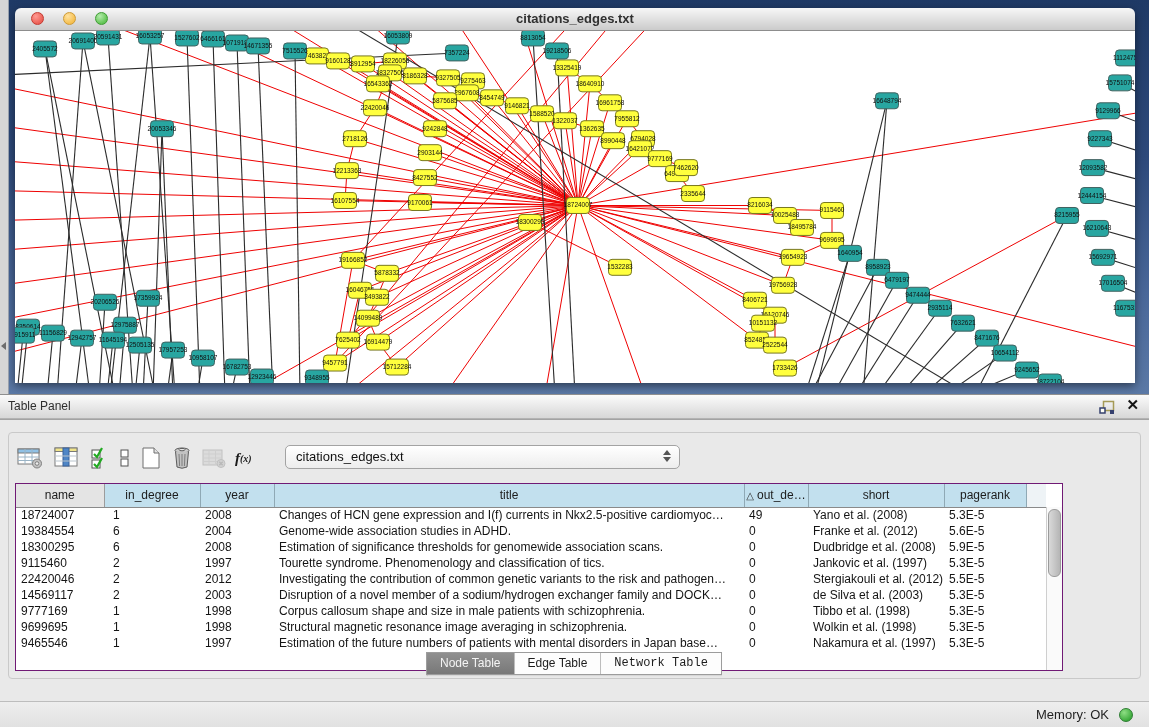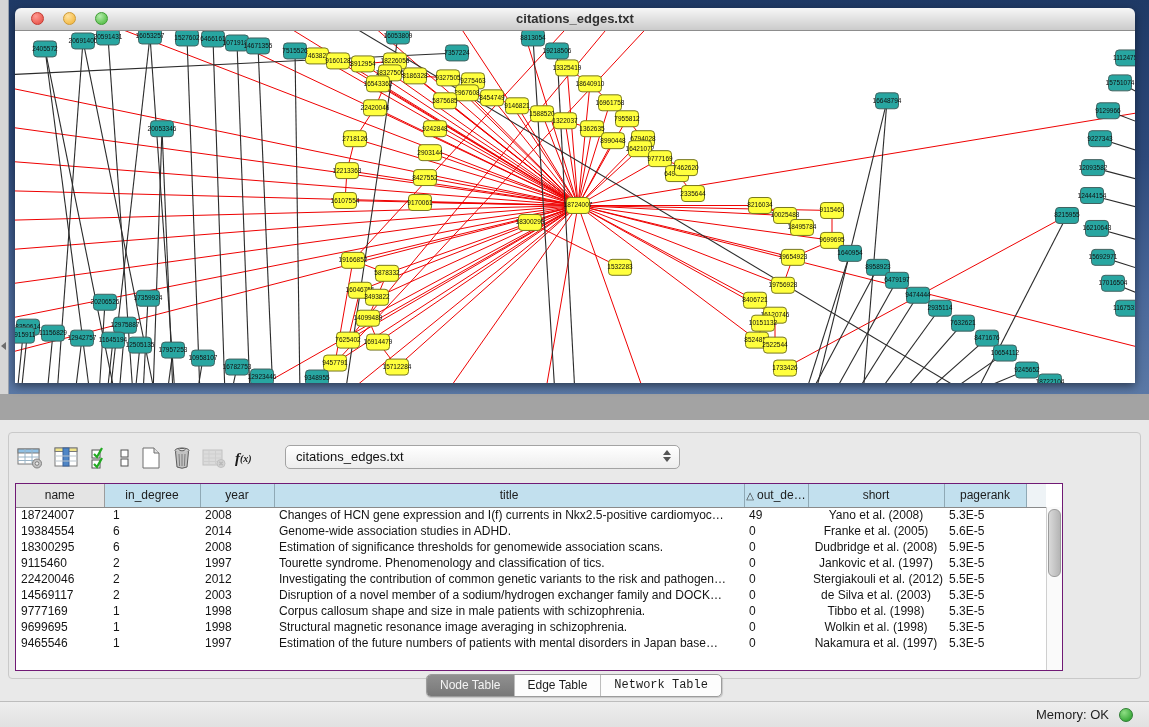--- a/index.html
+++ b/index.html
@@ -61,29 +61,29 @@
   .tablewrap{position:absolute;left:15px;top:483px;width:1048px;height:188px;box-sizing:border-box;
     background:#fff;border:1px solid #701a75;overflow:hidden;}
   table.grid{border-collapse:collapse;table-layout:fixed;width:1030px;}
   table.grid th{height:23px;box-sizing:border-box;font-size:12px;font-weight:normal;color:#1c1c1c;text-align:center;
     background:#c2e0ee;border-right:1px solid #8fa9b5;border-bottom:1px solid #8a8a8a;overflow:hidden;white-space:nowrap;}
   table.grid th.h0{background:#e4e4e4;border-right:1px solid #9c9c9c;}
   table.grid th.hf{background:#eef3f6;border-right:none;}
   table.grid td{height:16px;box-sizing:border-box;font-size:12px;color:#141414;padding:0 5px;
     white-space:nowrap;overflow:hidden;}
   table.grid td.c1{padding-left:9px;}
-  table.grid td.c5{text-align:center;}
+  table.grid td.c5{text-align:left;}
   .sortglyph{font-size:10px;margin-right:3px;color:#333;}
   .vscroll{position:absolute;right:0;top:23px;bottom:0;width:15px;background:#fafafa;border-left:1px solid #cfcfcf;}
   .vthumb{position:absolute;left:1px;top:2px;width:11px;height:66px;border-radius:6px;
     background:linear-gradient(90deg,#d9d9d9,#b5b5b5);border:1px solid #9b9b9b;cursor:pointer;}
 
   
-  .tabs{position:absolute;left:574px;top:674px;transform:translateX(-50%);display:flex;height:21px;
-    border:1px solid #9c9c9c;border-radius:5px;overflow:hidden;background:#fdfdfd;box-shadow:0 1px 1px rgba(0,0,0,.15);}
+  .tabs{position:absolute;left:574px;top:652px;transform:translateX(-50%);display:flex;height:21px;
+    border:1px solid #9c9c9c;border-radius:0;overflow:hidden;background:#fdfdfd;box-shadow:0 1px 1px rgba(0,0,0,.15);}
   .tab{font-size:12px;line-height:21px;padding:0 13px;color:#1d1d1d;border-right:1px solid #bdbdbd;cursor:pointer;white-space:nowrap;}
   .tab:last-child{border-right:none;font-family:Liberation Mono, monospace;}
   .tab.active{background:linear-gradient(#909090,#787878);color:#f4f4f4;}
 
   
   .statusbar{position:absolute;left:0;bottom:0;width:1149px;height:26px;box-sizing:border-box;
     border-top:1px solid #bdbdbd;background:linear-gradient(#eeeeee,#e1e1e1);}
   .mem-label{position:absolute;right:40px;top:0;font-size:13px;line-height:25px;color:#1f1f1f;}
   .mem-dot{position:absolute;right:16px;top:6px;width:14px;height:14px;border-radius:50%;box-sizing:border-box;
     background:radial-gradient(circle at 35% 30%,#8ede84,#3aa93a 75%);border:1px solid #2d7d32;}
@@ -726,20 +726,31 @@
               <text x="302" y="350" class="nl">9348955</text>
             </g>
           </svg>
       </div>
     </div>
     <div class="left-strip">
       <div class="collapse-handle"></div>
     </div>
   </div>
 
+  <div class="tp-header">
+    <span class="tp-title">Table Panel</span>
+    <span class="tp-float">
+      <svg width="16" height="15" viewBox="0 0 16 15">
+        <rect x="4.5" y="1.5" width="10" height="9" fill="none" stroke="#a59a56" stroke-width="1.5"></rect>
+        <rect x="1" y="8" width="5" height="5" fill="#fdfdf4" stroke="#35406e" stroke-width="1.5"></rect>
+        <rect x="11" y="10" width="4" height="4" fill="#35406e"></rect>
+      </svg>
+    </span>
+    <span class="tp-close">✕</span>
+  </div>
 
   <div class="panel-body"></div>
   <div class="content-box"></div>
 
   <div class="toolbar">
     <span class="tb-icon">
       <svg width="27" height="24" viewBox="0 0 27 24">
         <rect x="1" y="3" width="21" height="15" fill="#ffffff" stroke="#7a7a7a"></rect>
         <rect x="1" y="3" width="21" height="4" fill="#8fc1e6" stroke="#7a7a7a"></rect>
         <path d="M8 3 V18 M15 3 V18 M1 11 H22 M1 14.5 H22" stroke="#9ab4c6" fill="none"></path>
@@ -833,24 +844,24 @@
             <td class="c2">2008</td>
             <td class="c3">Changes of HCN gene expression and I(f) currents in Nkx2.5-positive cardiomyoc…</td>
             <td class="c4">49</td>
             <td class="c5">Yano et al. (2008)</td>
             <td class="c6">5.3E-5</td>
             <td></td>
           </tr>
           <tr>
             <td class="c0">19384554</td>
             <td class="c1">6</td>
-            <td class="c2">2014</td>
+            <td class="c2">2004</td>
             <td class="c3">Genome-wide association studies in ADHD.</td>
             <td class="c4">0</td>
-            <td class="c5">Franke et al. (2005)</td>
+            <td class="c5">Franke et al. (2012)</td>
             <td class="c6">5.6E-5</td>
             <td></td>
           </tr>
           <tr>
             <td class="c0">18300295</td>
             <td class="c1">6</td>
             <td class="c2">2008</td>
             <td class="c3">Estimation of significance thresholds for genomewide association scans.</td>
             <td class="c4">0</td>
             <td class="c5">Dudbridge et al. (2008)</td>

